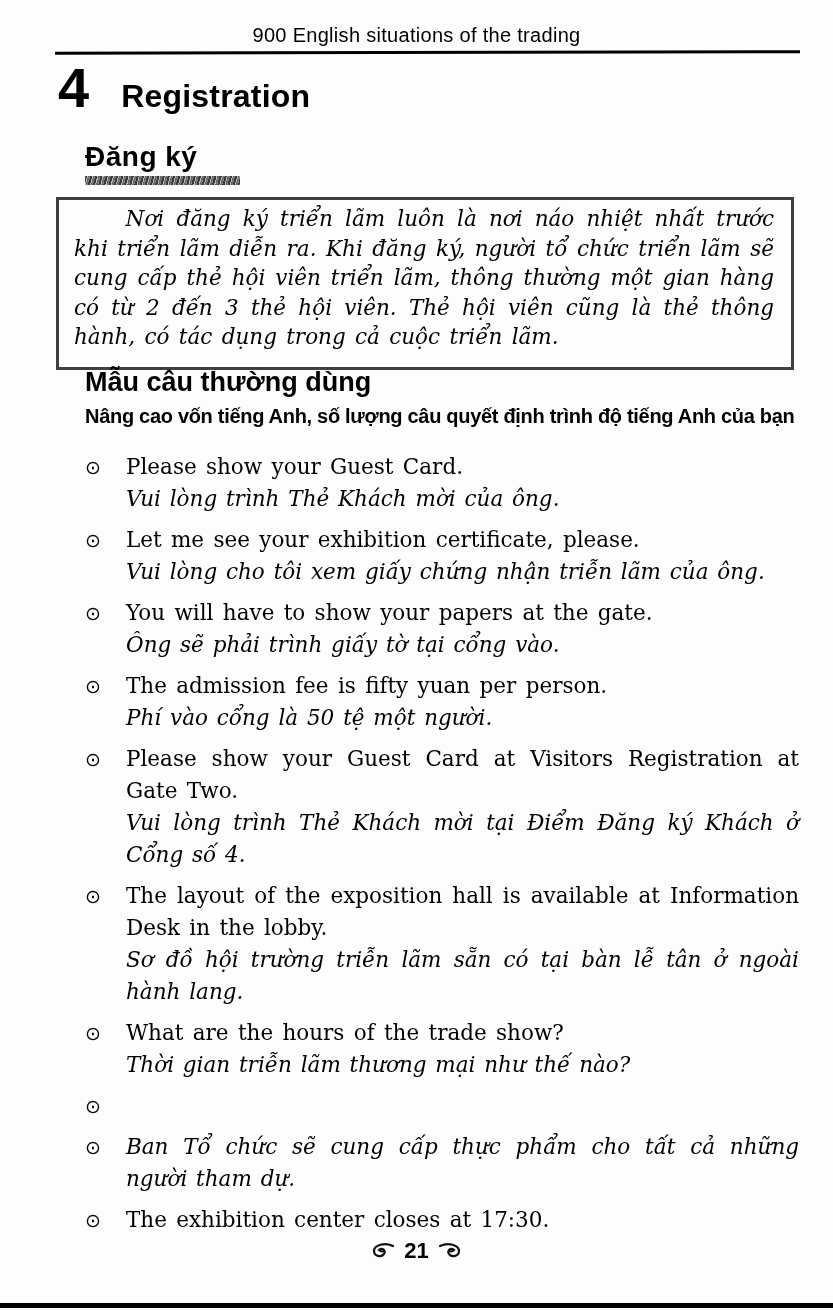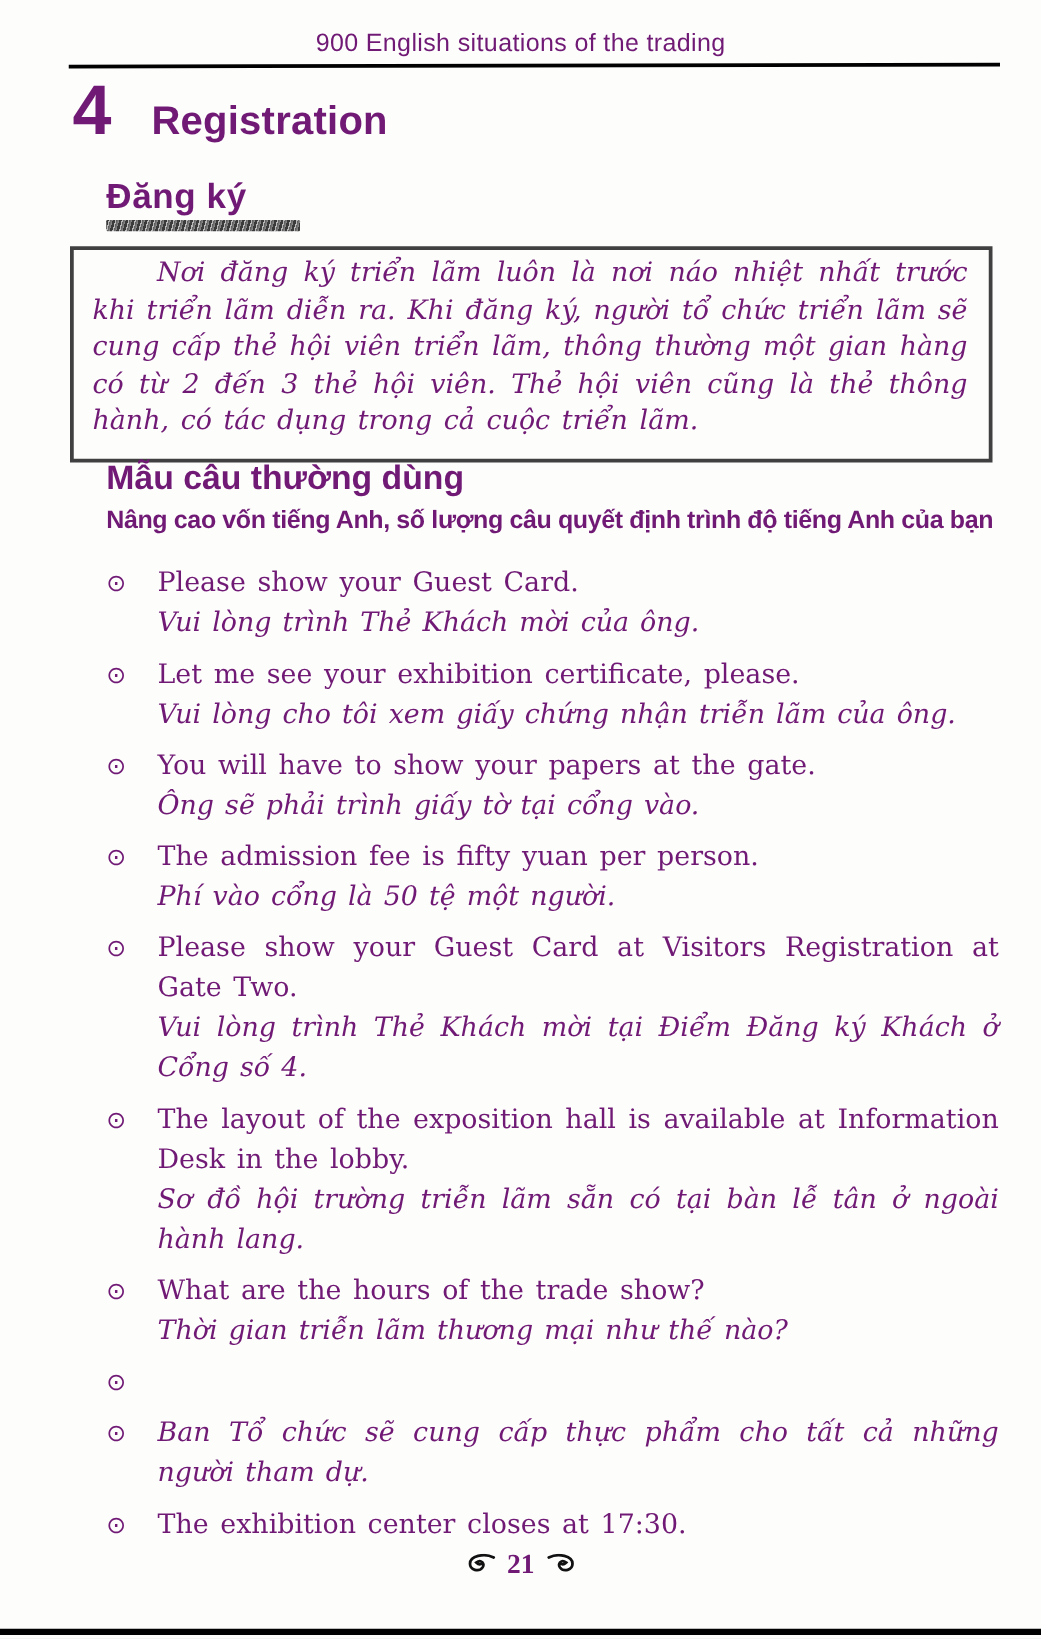--- a/index.html
+++ b/index.html
@@ -1,21 +1,21 @@
 <!DOCTYPE html>
 <html><head>
 <meta charset="utf-8">
 <style>
   html,body{margin:0;padding:0;background:#e8e8e8;}
   .page{
     position:relative;
     width:833px;height:1311px;
     margin:0 auto;
     background:#fdfdfc;
-    color:#701a75;
+    color:#000000;
     overflow:hidden;
   }
 
   
   .running-head{
     position:absolute;top:24px;left:0;right:0;
     text-align:center;
     font-family:"Liberation Sans",sans-serif;
     font-size:20px;letter-spacing:.3px;
   }
@@ -106,21 +106,21 @@
     font-size:21.5px;line-height:32px;
     text-align:justify;word-spacing:2px;
   }
 
   
   .footer{
     position:absolute;top:1238px;left:0;right:0;
     display:flex;justify-content:center;align-items:center;gap:9px;
   }
   .footer .page-number{
-    font-family:Liberation Serif, serif;
+    font-family:Liberation Sans, sans-serif;
     font-weight:bold;font-size:22px;
   }
   .ornament svg{display:block;}
 
   .bottom-bar{
     position:absolute;left:0;right:0;bottom:3px;height:5px;background:#000;
   }
 </style>
 </head>
 <body>

